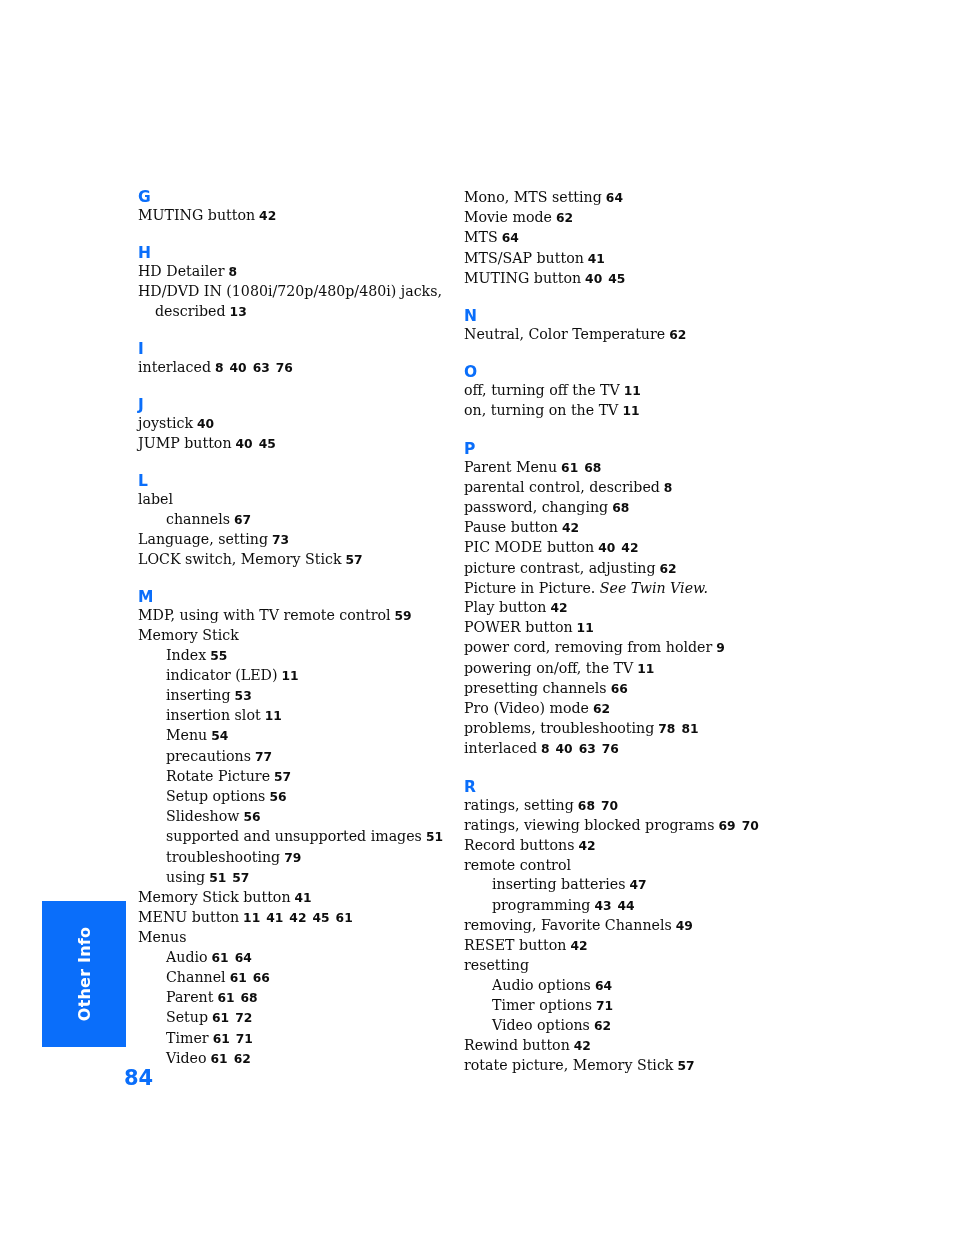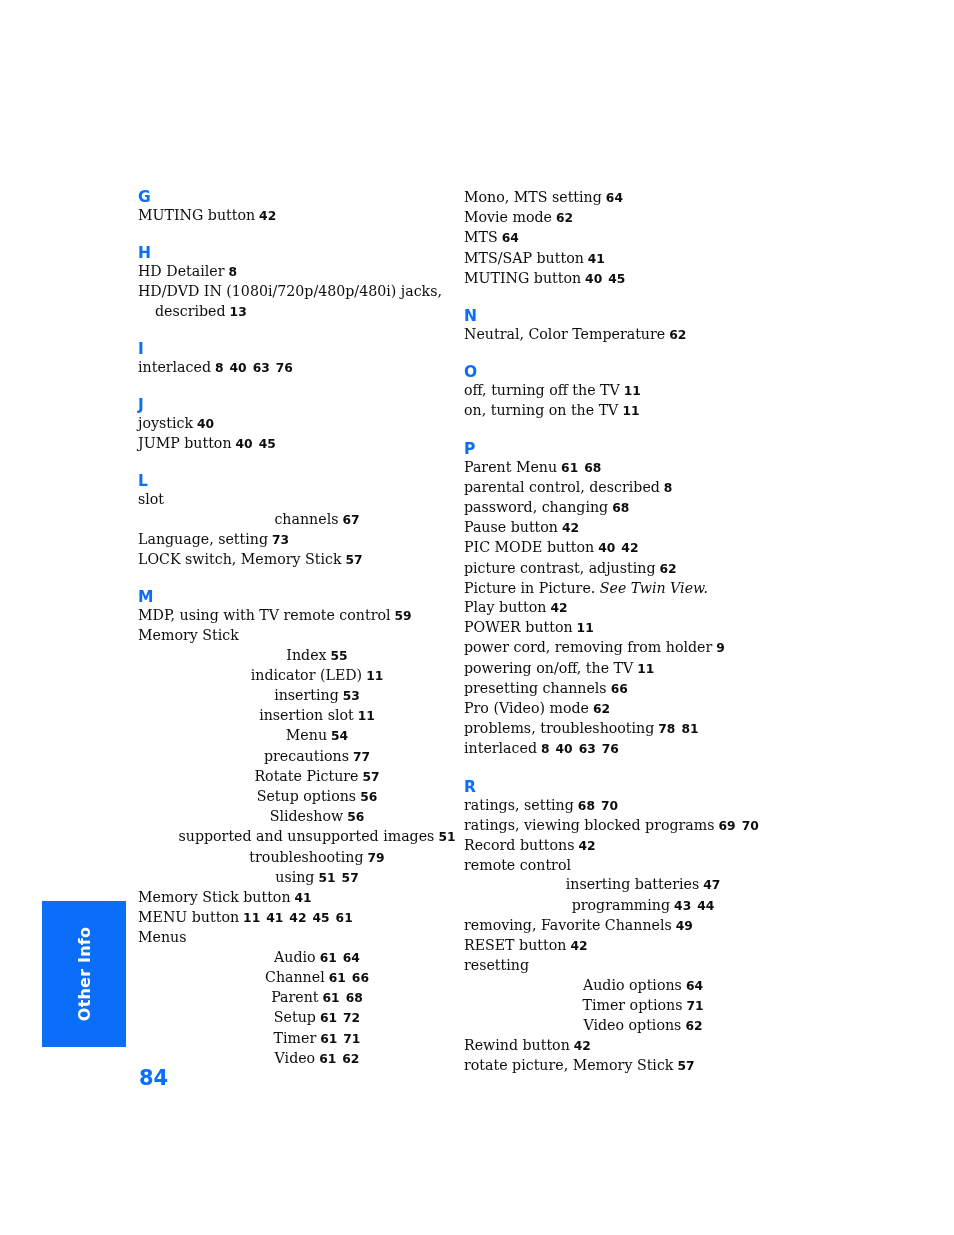--- a/index.html
+++ b/index.html
@@ -50,21 +50,21 @@
   .entry {
     font-family: "DejaVu Serif", serif;
     font-size: 14.2px;
     line-height: 19.2px;
     color: #0d0d0d;
     margin: 0;
     padding: 0;
     white-space: nowrap;
   }
   .entry.level-1 { padding-left: 0px; }
-  .entry.level-2 { padding-left: 28px; text-align: center; }
+  .entry.level-2 { padding-left: 28px; }
   .entry.cont    { padding-left: 17px; }
 
   .entry .term { font-weight: normal; }
   .entry .term.italic { font-style: italic; text-align: center; }
 
   
   .pg {
     font-family: "DejaVu Sans", sans-serif;
     font-weight: bold;
     font-size: 12.3px;
@@ -98,21 +98,21 @@
     font-family: "DejaVu Sans", sans-serif;
     font-weight: bold;
     font-size: 16px;
     letter-spacing: 0.2px;
     white-space: nowrap;
   }
 
   
   #page-number {
     position: absolute;
-    left: 139px;
+    left: 124px;
     top: 1066px;
     font-family: "DejaVu Sans", sans-serif;
     font-weight: bold;
     font-size: 21px;
     color: #0a6efa;
     line-height: 24px;
   }
 </style>
 </head>
 <body>
@@ -134,21 +134,21 @@
         <div class="section-letter">I</div>
         <div class="entry level-1"><span class="term">interlaced</span><span class="pg">8</span><span class="pg">40</span><span class="pg">63</span><span class="pg">76</span></div>
       </div>
       <div class="section-block">
         <div class="section-letter">J</div>
         <div class="entry level-1"><span class="term">joystick</span><span class="pg">40</span></div>
         <div class="entry level-1"><span class="term">JUMP button</span><span class="pg">40</span><span class="pg">45</span></div>
       </div>
       <div class="section-block">
         <div class="section-letter">L</div>
-        <div class="entry level-1"><span class="term">slot</span></div>
+        <div class="entry level-1"><span class="term">label</span></div>
         <div class="entry level-2"><span class="term">channels</span><span class="pg">67</span></div>
         <div class="entry level-1"><span class="term">Language, setting</span><span class="pg">73</span></div>
         <div class="entry level-1"><span class="term">LOCK switch, Memory Stick</span><span class="pg">57</span></div>
       </div>
       <div class="section-block">
         <div class="section-letter">M</div>
         <div class="entry level-1"><span class="term">MDP, using with TV remote control</span><span class="pg">59</span></div>
         <div class="entry level-1"><span class="term">Memory Stick</span></div>
         <div class="entry level-2"><span class="term">Index</span><span class="pg">55</span></div>
         <div class="entry level-2"><span class="term">indicator (LED)</span><span class="pg">11</span></div>

